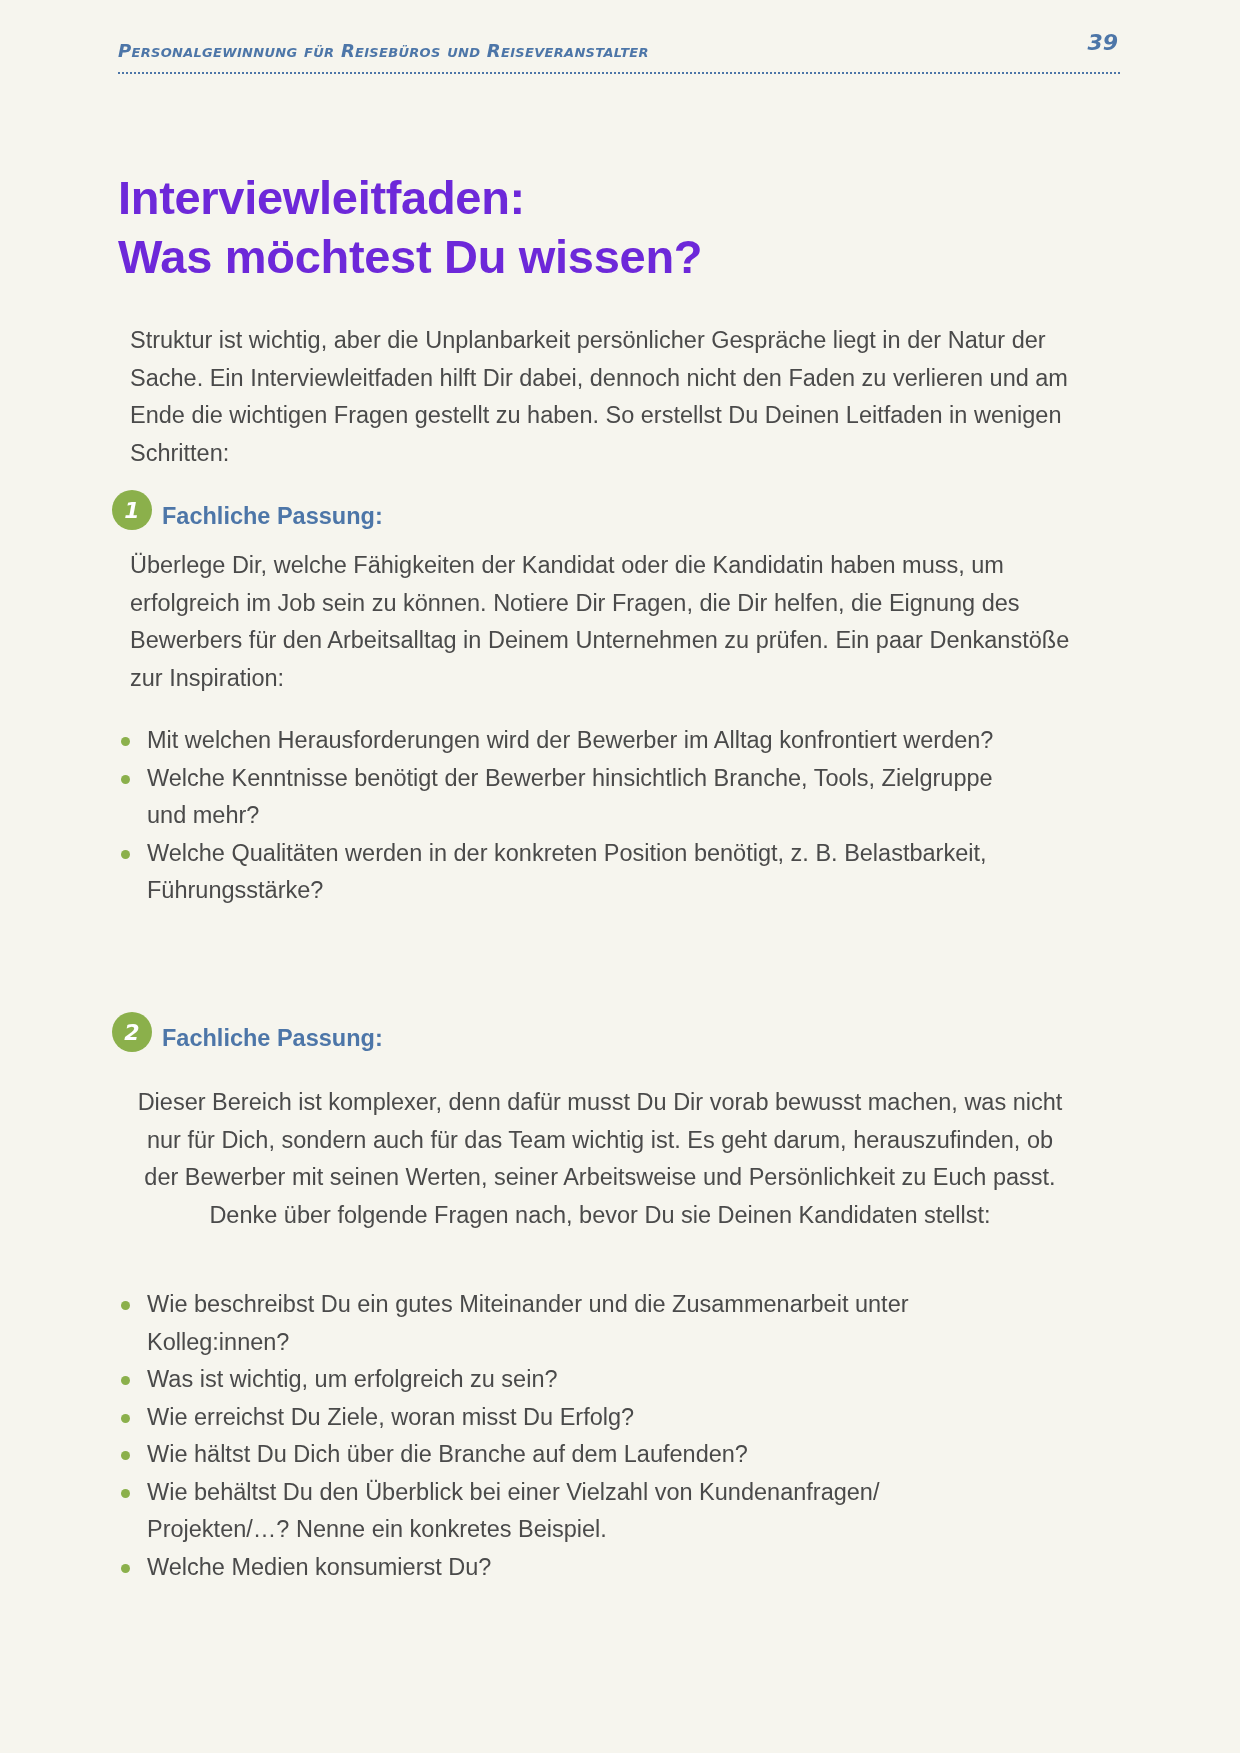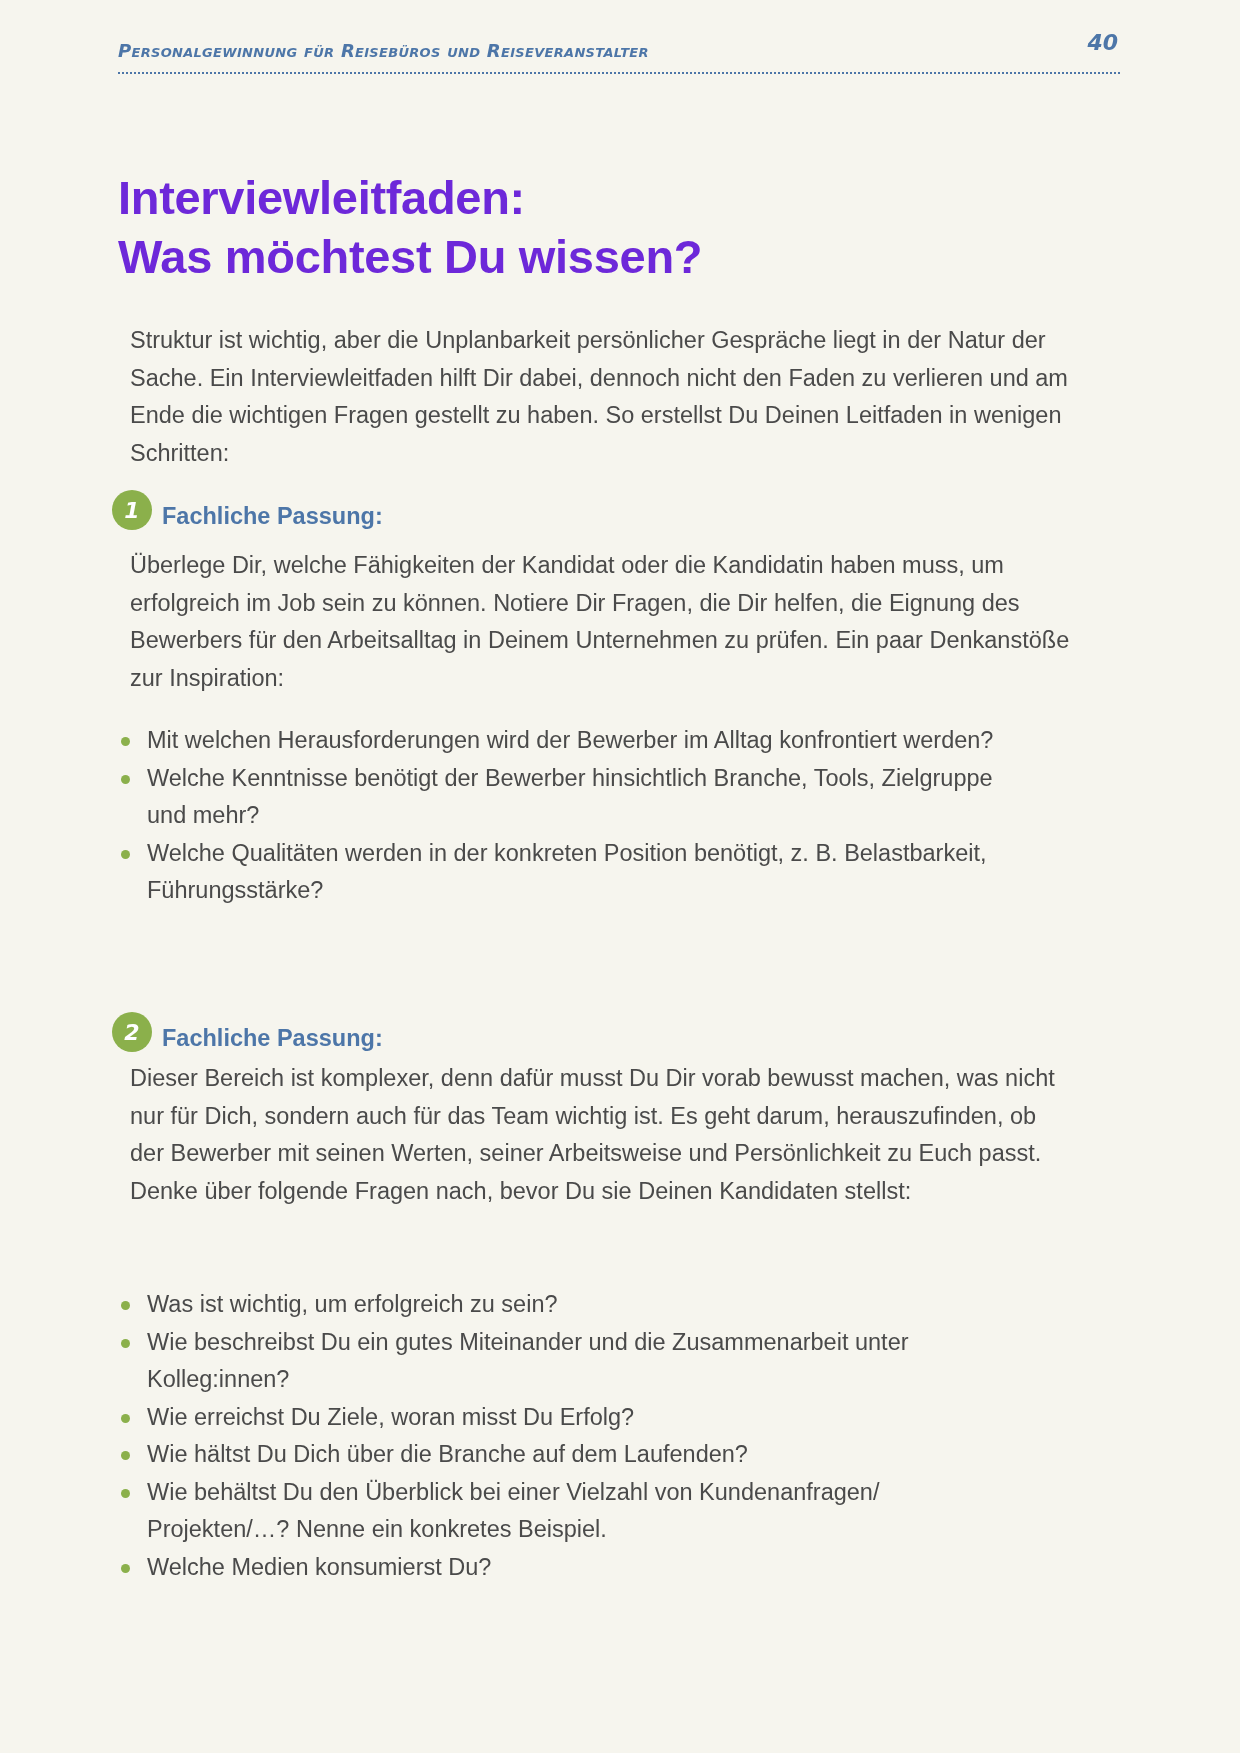--- a/index.html
+++ b/index.html
@@ -70,21 +70,21 @@
     position: absolute; left: 3px; top: 15px;
     width: 9px; height: 9px; border-radius: 50%;
     background: #8bb04b;
   }
 </style>
 </head>
 <body>
 
 <div class="running-header">
   <div class="running-title">Personalgewinnung für Reisebüros und Reiseveranstalter</div>
-  <div class="page-number">40</div>
+  <div class="page-number">39</div>
 </div>
 
 <h1 class="title">
   <span>Interviewleitfaden:</span>
   <span>Was möchtest Du wissen?</span>
 </h1>
 
 <p class="para" style="top:310px;">Struktur ist wichtig, aber die Unplanbarkeit persönlicher Gespräche liegt in der Natur der Sache. Ein Interviewleitfaden hilft Dir dabei, dennoch nicht den Faden zu verlieren und am Ende die wichtigen Fragen gestellt zu haben. So erstellst Du Deinen Leitfaden in wenigen Schritten:</p>
 
 <div class="section-head" style="top:490px;">
@@ -95,21 +95,21 @@
 <ul class="bullets" style="top:722px;">
   <li><span class="dot"></span><span>Mit welchen Herausforderungen wird der Bewerber im Alltag konfrontiert werden?</span></li>
   <li><span class="dot"></span><span>Welche Kenntnisse benötigt der Bewerber hinsichtlich Branche, Tools, Zielgruppe und mehr?</span></li>
   <li><span class="dot"></span><span>Welche Qualitäten werden in der konkreten Position benötigt, z. B. Belastbarkeit, Führungsstärke?</span></li>
 </ul>
 
 <div class="section-head" style="top:1012px;">
   <div class="num-badge">2</div>
   <div class="section-title">Fachliche Passung:</div>
 </div>
-<p class="para" style="top:1048px;">Dieser Bereich ist komplexer, denn dafür musst Du Dir vorab bewusst machen, was nicht nur für Dich, sondern auch für das Team wichtig ist. Es geht darum, herauszufinden, ob der Bewerber mit seinen Werten, seiner Arbeitsweise und Persönlichkeit zu Euch passt. Denke über folgende Fragen nach, bevor Du sie Deinen Kandidaten stellst:</p>
+<p class="para" style="top:1072px;text-align:center;">Dieser Bereich ist komplexer, denn dafür musst Du Dir vorab bewusst machen, was nicht nur für Dich, sondern auch für das Team wichtig ist. Es geht darum, herauszufinden, ob der Bewerber mit seinen Werten, seiner Arbeitsweise und Persönlichkeit zu Euch passt. Denke über folgende Fragen nach, bevor Du sie Deinen Kandidaten stellst:</p>
 <ul class="bullets" style="top:1286px;">
+  <li><span class="dot"></span><span>Wie beschreibst Du ein gutes Miteinander und die Zusammenarbeit unter Kolleg:innen?</span></li>
   <li><span class="dot"></span><span>Was ist wichtig, um erfolgreich zu sein?</span></li>
-  <li><span class="dot"></span><span>Wie beschreibst Du ein gutes Miteinander und die Zusammenarbeit unter Kolleg:innen?</span></li>
   <li><span class="dot"></span><span>Wie erreichst Du Ziele, woran misst Du Erfolg?</span></li>
   <li><span class="dot"></span><span>Wie hältst Du Dich über die Branche auf dem Laufenden?</span></li>
   <li><span class="dot"></span><span>Wie behältst Du den Überblick bei einer Vielzahl von Kundenanfragen/ Projekten/…? Nenne ein konkretes Beispiel.</span></li>
   <li><span class="dot"></span><span>Welche Medien konsumierst Du?</span></li>
 </ul>
 
 </body></html>

